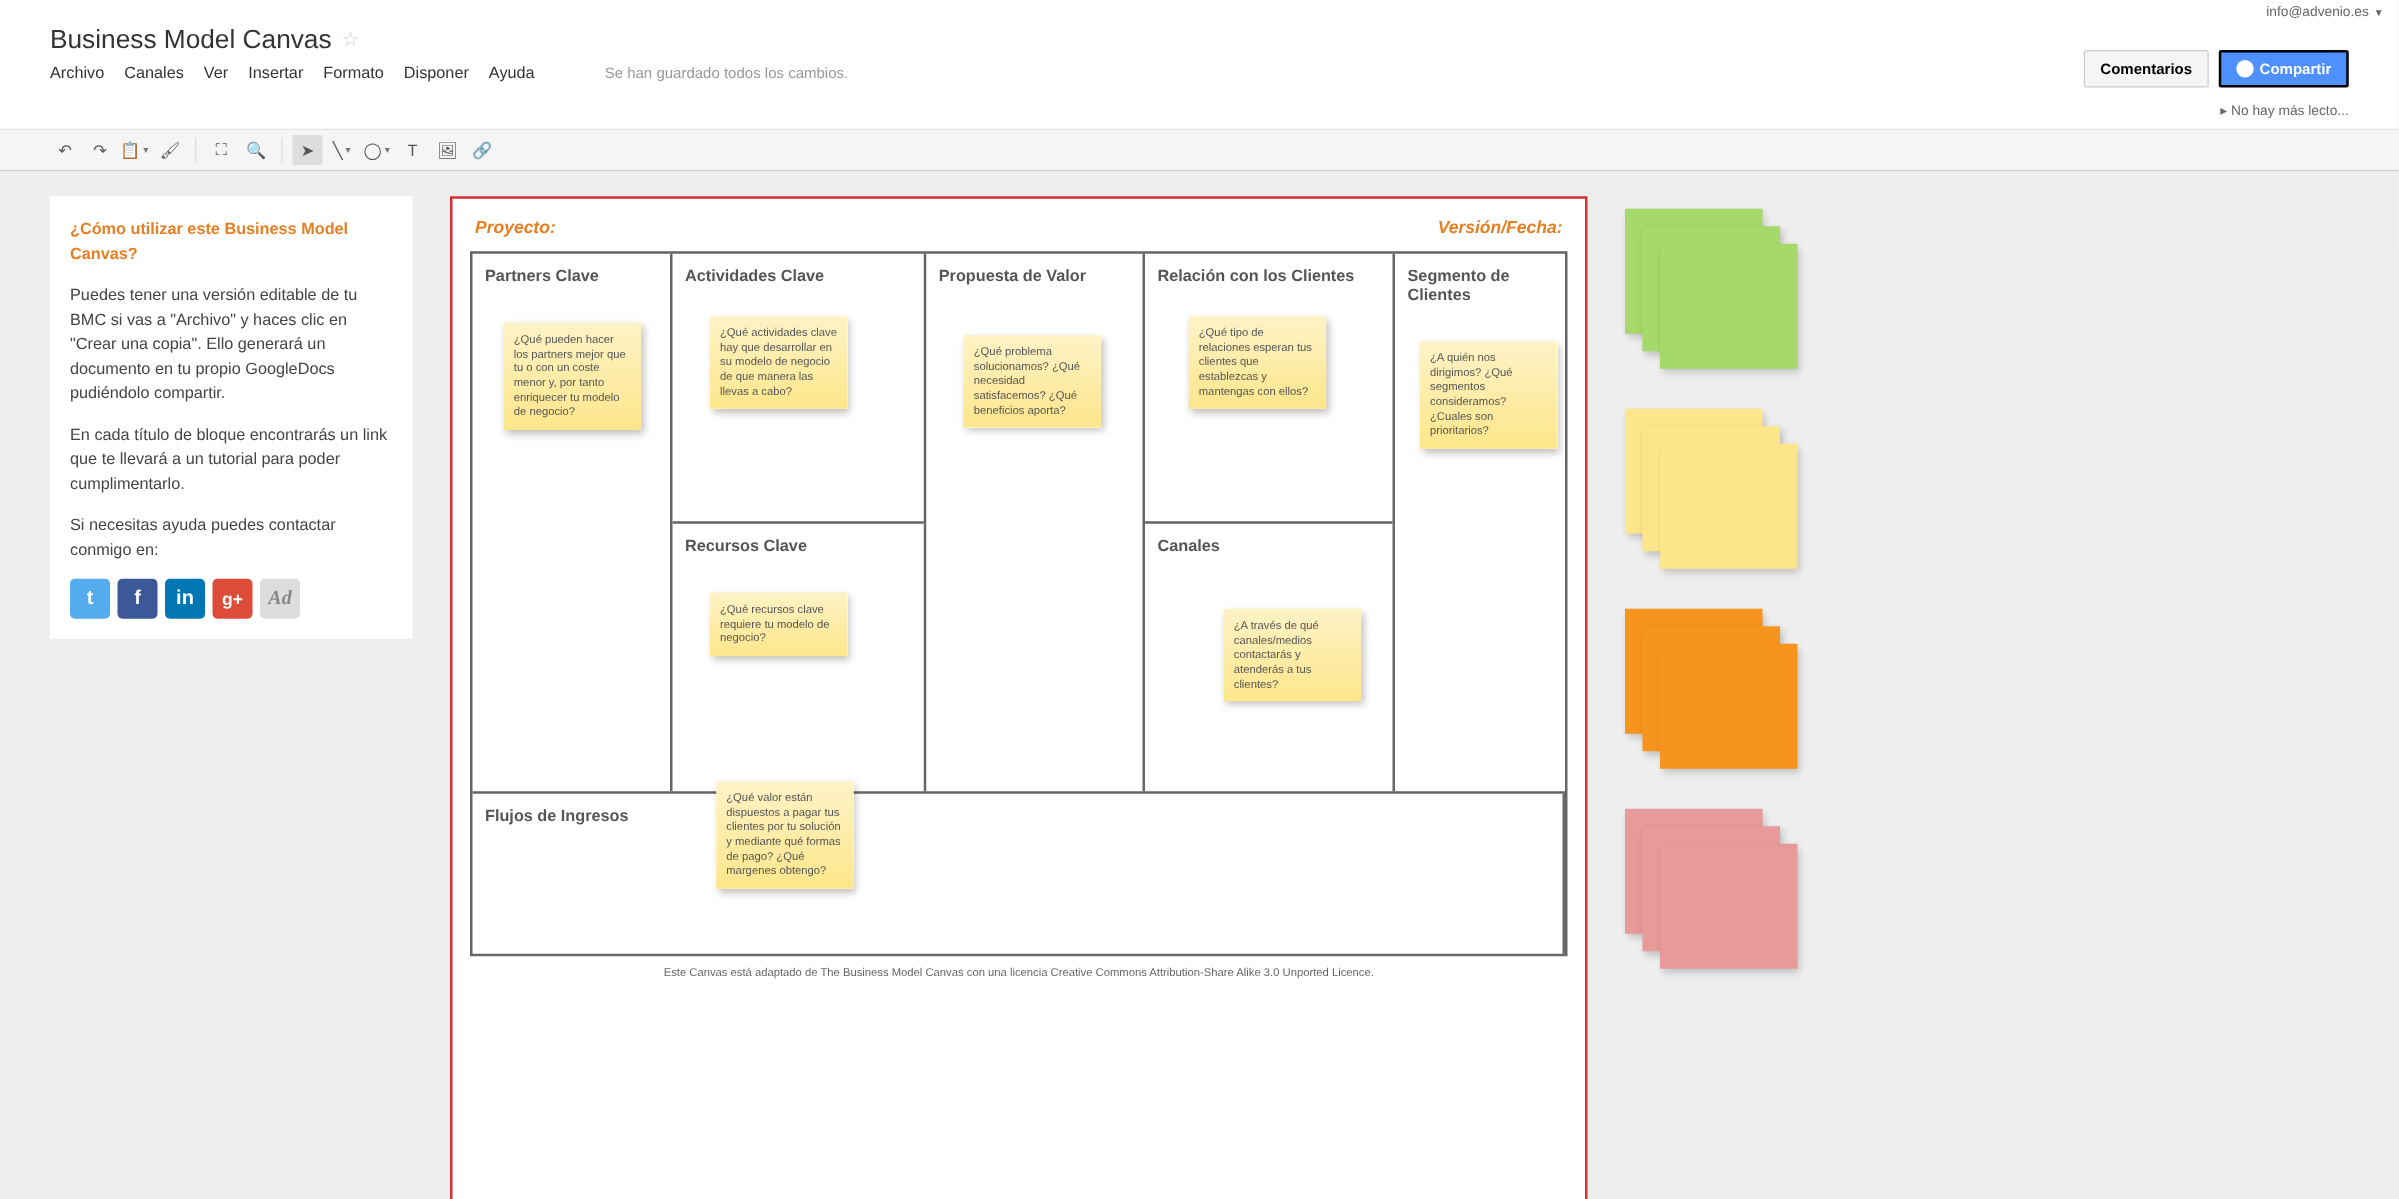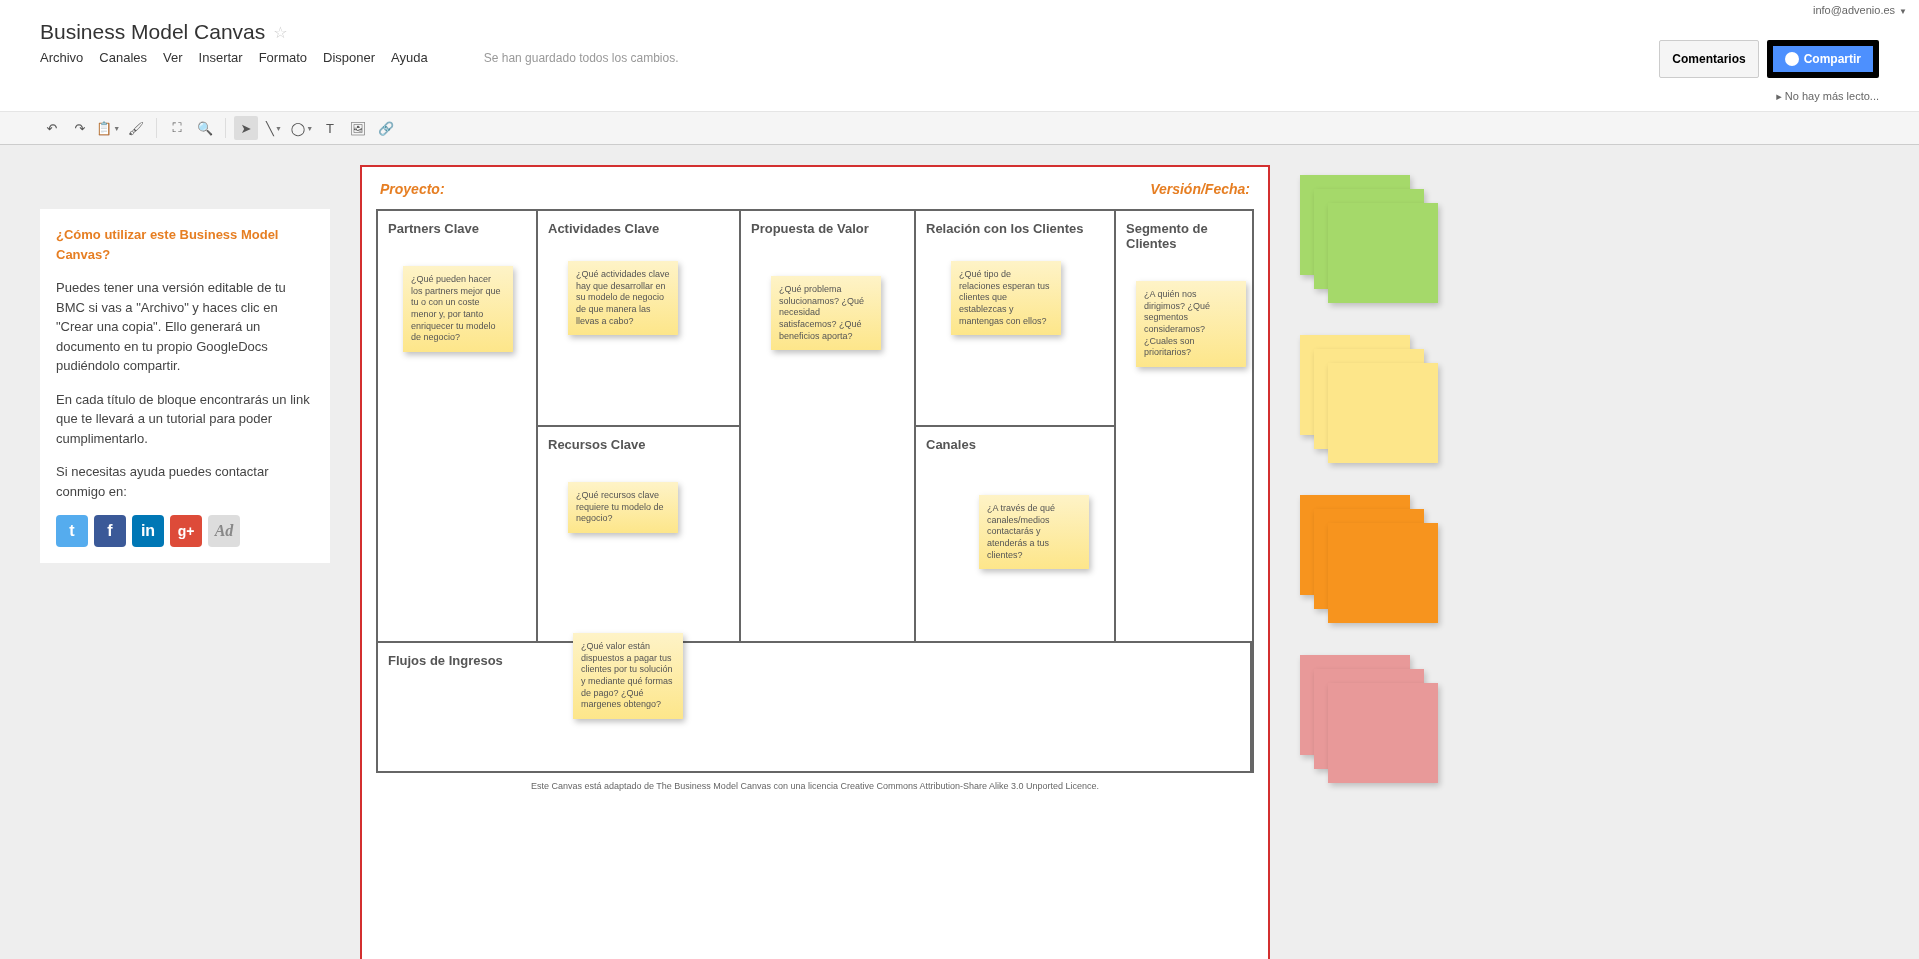--- a/index.html
+++ b/index.html
@@ -14,34 +14,34 @@
 .title-row { display: flex; align-items: center; gap: 8px; }
 .doc-title { font-size: 21px; font-weight: normal; color: #333; }
 .star-icon { color: #ccc; font-size: 16px; cursor: pointer; }
 .menu-bar { display: flex; gap: 16px; margin-top: 6px; font-size: 13px; color: #333; align-items: center; }
 .menu-item { cursor: pointer; }
 .save-status { color: #999; font-size: 12px; margin-left: 40px; }
 
 .header-right { display: flex; gap: 8px; align-items: flex-start; padding-top: 20px; flex-direction: column; align-items: flex-end; }
 .header-buttons { display: flex; gap: 8px; padding-left: 12px; }
 .btn { border: 1px solid #ccc; border-radius: 2px; padding: 6px 12px; font-size: 12px; background: #f5f5f5; cursor: pointer; font-weight: bold; }
-.btn-share { background: #4d90fe; color: white; border: 6px solid #000000; display: flex; align-items: center; gap: 5px; }
+.btn-share { background: #4d90fe; color: white; border: 2px solid #000000; display: flex; align-items: center; gap: 5px; }
 .globe-icon { width: 14px; height: 14px; background: white; border-radius: 50%; display: inline-block; position: relative; }
 .no-readers { font-size: 11px; color: #666; margin-top: 4px; }
 .no-readers::before { content: "▸ "; }
 
 .toolbar { border-top: 1px solid #e5e5e5; border-bottom: 1px solid #ccc; padding: 4px 40px; display: flex; gap: 4px; align-items: center; background: #f5f5f5; box-shadow: 0 1px 2px rgba(0,0,0,0.05); margin-top: 8px; }
 .tb-btn { width: 24px; height: 24px; display: flex; align-items: center; justify-content: center; cursor: pointer; color: #555; font-size: 13px; }
 .tb-sep { width: 1px; height: 20px; background: #ddd; margin: 0 4px; }
 .tb-dropdown { display: flex; align-items: center; }
 .tb-caret { font-size: 7px; margin-left: 1px; color: #777; }
 
 .workspace { display: flex; background: #eee; min-height: 860px; padding: 20px 0; }
 
-.side-panel { width: 290px; background: #fff; margin-left: 40px; padding: 16px; font-size: 13px; line-height: 1.5; color: #444; align-self: flex-start; margin-top: 44px; }
+.side-panel { width: 290px; background: #fff; margin-left: 40px; padding: 16px; font-size: 13px; line-height: 1.5; color: #444; align-self: flex-start; }
 .side-panel h3 { color: #e67e22; font-size: 13px; font-weight: bold; margin-bottom: 14px; }
 .side-panel p { margin-bottom: 14px; }
 .social-row { display: flex; gap: 6px; margin-top: 10px; }
 .social-icon { width: 32px; height: 32px; border-radius: 4px; display: flex; align-items: center; justify-content: center; color: white; font-weight: bold; font-size: 16px; cursor: pointer; }
 .twitter { background: #55acee; }
 .facebook { background: #3b5998; }
 .linkedin { background: #0077b5; }
 .gplus { background: #dd4b39; font-size: 14px; }
 .ad-icon { background: #ddd; color: #888; font-style: italic; font-family: Georgia; }
 

